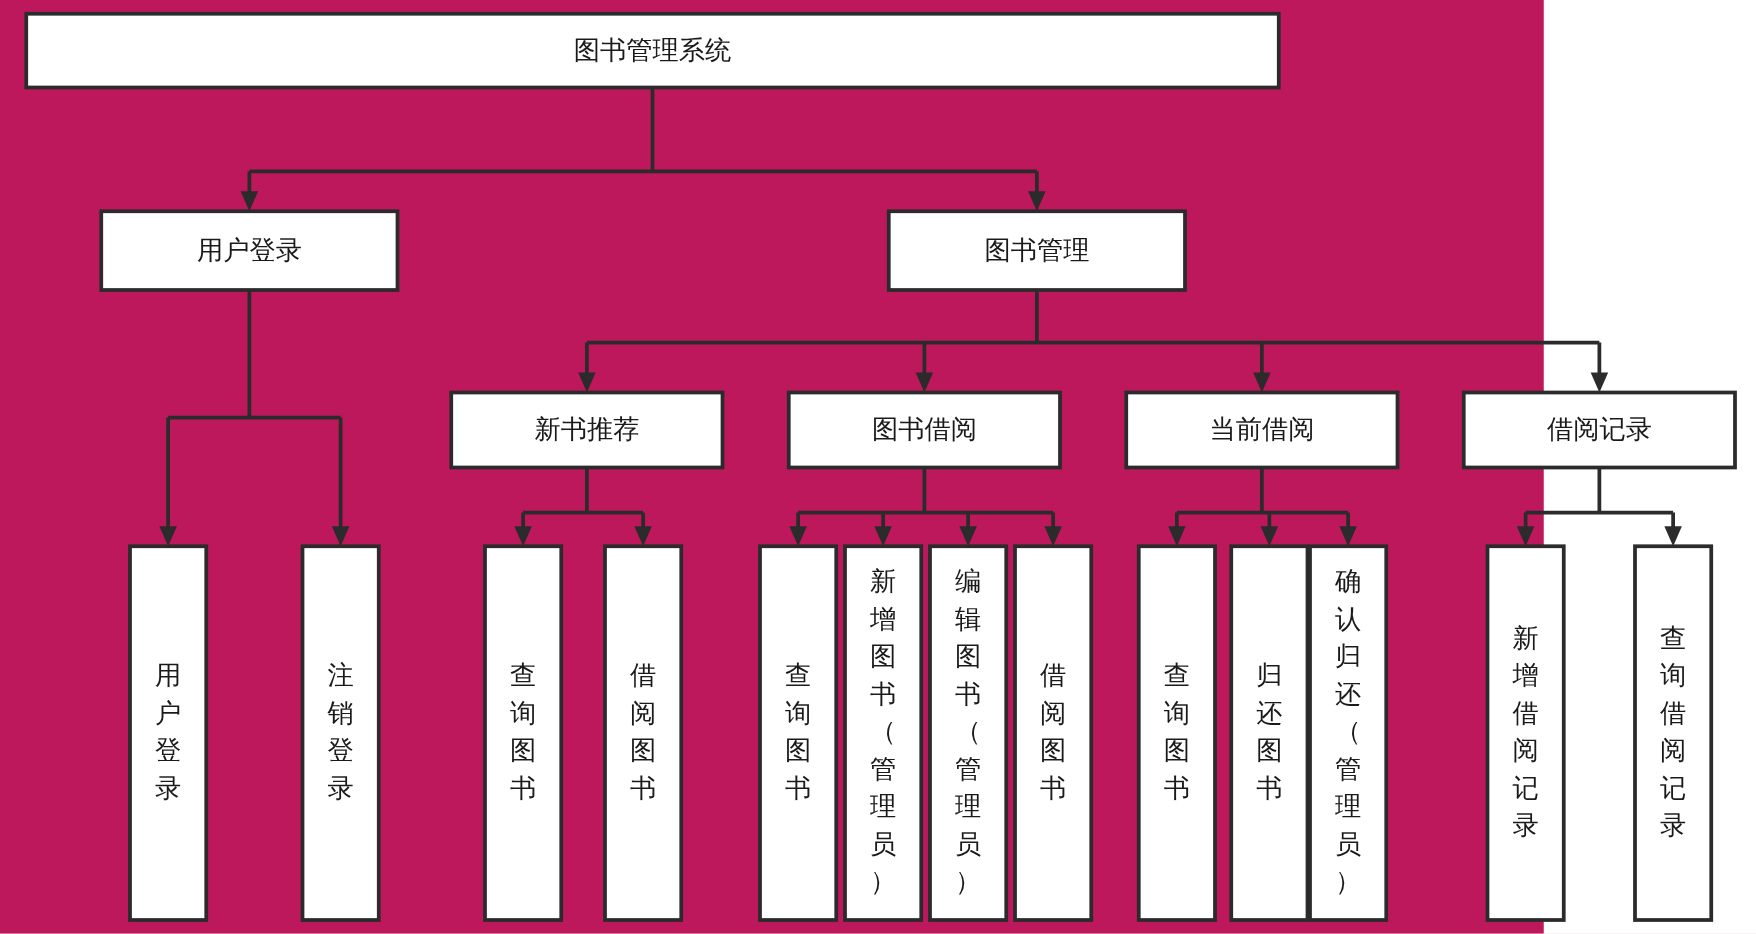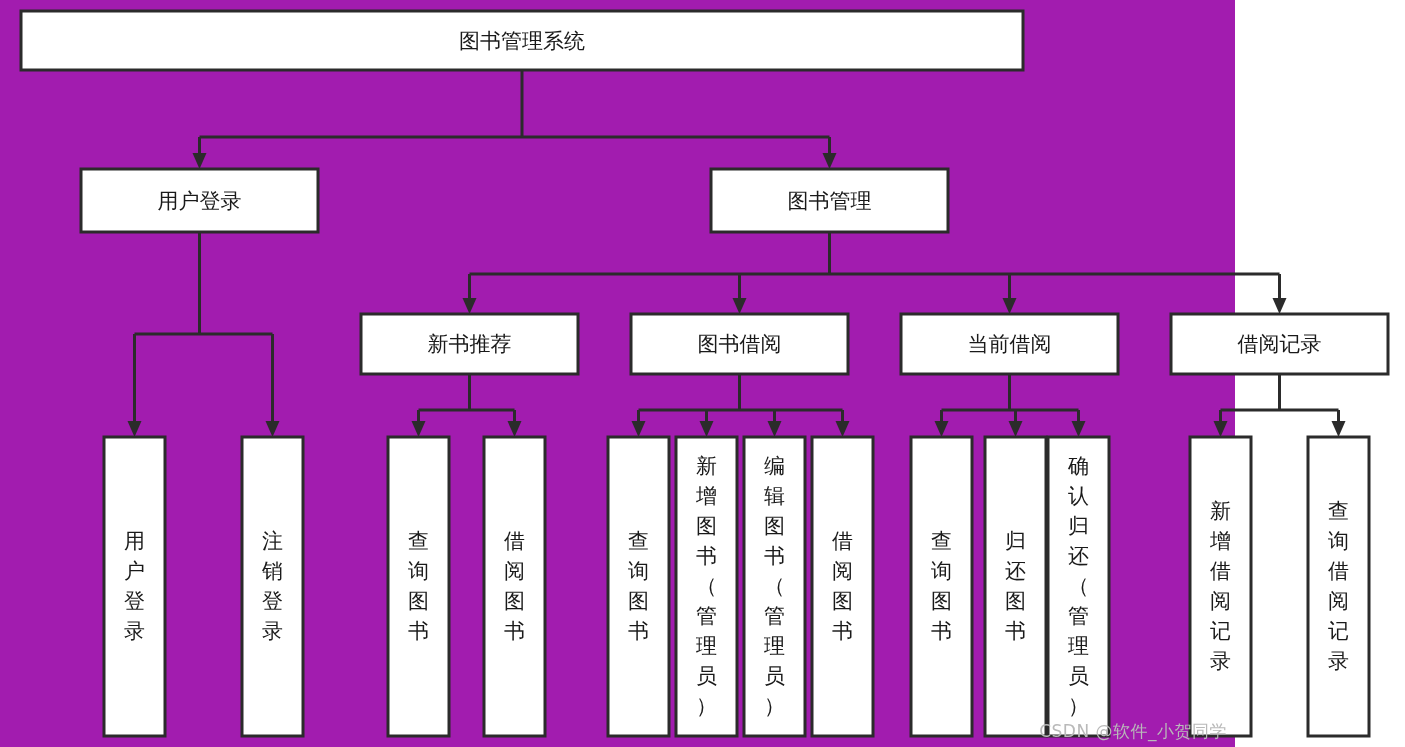--- a/index.html
+++ b/index.html
@@ -10,21 +10,21 @@
   body {
     width: 1405px;
     height: 747px;
     font-family: "DejaVu Sans", "Liberation Sans", sans-serif;
     overflow: hidden;
   }
   #diagram-root {
     position: relative;
     width: 1235px;
     height: 747px;
-    background: #a21caf;
+    background: #be185d;
   }
   svg#tree-svg {
     position: absolute;
     left: 0;
     top: 0;
     width: 1405px;
     height: 747px;
   }
   .node-rect {
     fill: #ffffff;
@@ -200,14 +200,13 @@
         <g>
           <rect x="1190" y="437" width="61" height="299" class="node-rect"></rect>
           <text x="1220.5" class="node-label-v"><tspan x="1220.5" y="511.5" dominant-baseline="middle">新</tspan><tspan x="1220.5" y="541.5" dominant-baseline="middle">增</tspan><tspan x="1220.5" y="571.5" dominant-baseline="middle">借</tspan><tspan x="1220.5" y="601.5" dominant-baseline="middle">阅</tspan><tspan x="1220.5" y="631.5" dominant-baseline="middle">记</tspan><tspan x="1220.5" y="661.5" dominant-baseline="middle">录</tspan></text>
         </g>
         <g>
           <rect x="1308" y="437" width="61" height="299" class="node-rect"></rect>
           <text x="1338.5" class="node-label-v"><tspan x="1338.5" y="511.5" dominant-baseline="middle">查</tspan><tspan x="1338.5" y="541.5" dominant-baseline="middle">询</tspan><tspan x="1338.5" y="571.5" dominant-baseline="middle">借</tspan><tspan x="1338.5" y="601.5" dominant-baseline="middle">阅</tspan><tspan x="1338.5" y="631.5" dominant-baseline="middle">记</tspan><tspan x="1338.5" y="661.5" dominant-baseline="middle">录</tspan></text>
         </g>
       </g>
   </svg>
-  <div class="watermark">CSDN @软件_小贺同学</div>
 </div>
 
 </body></html>

